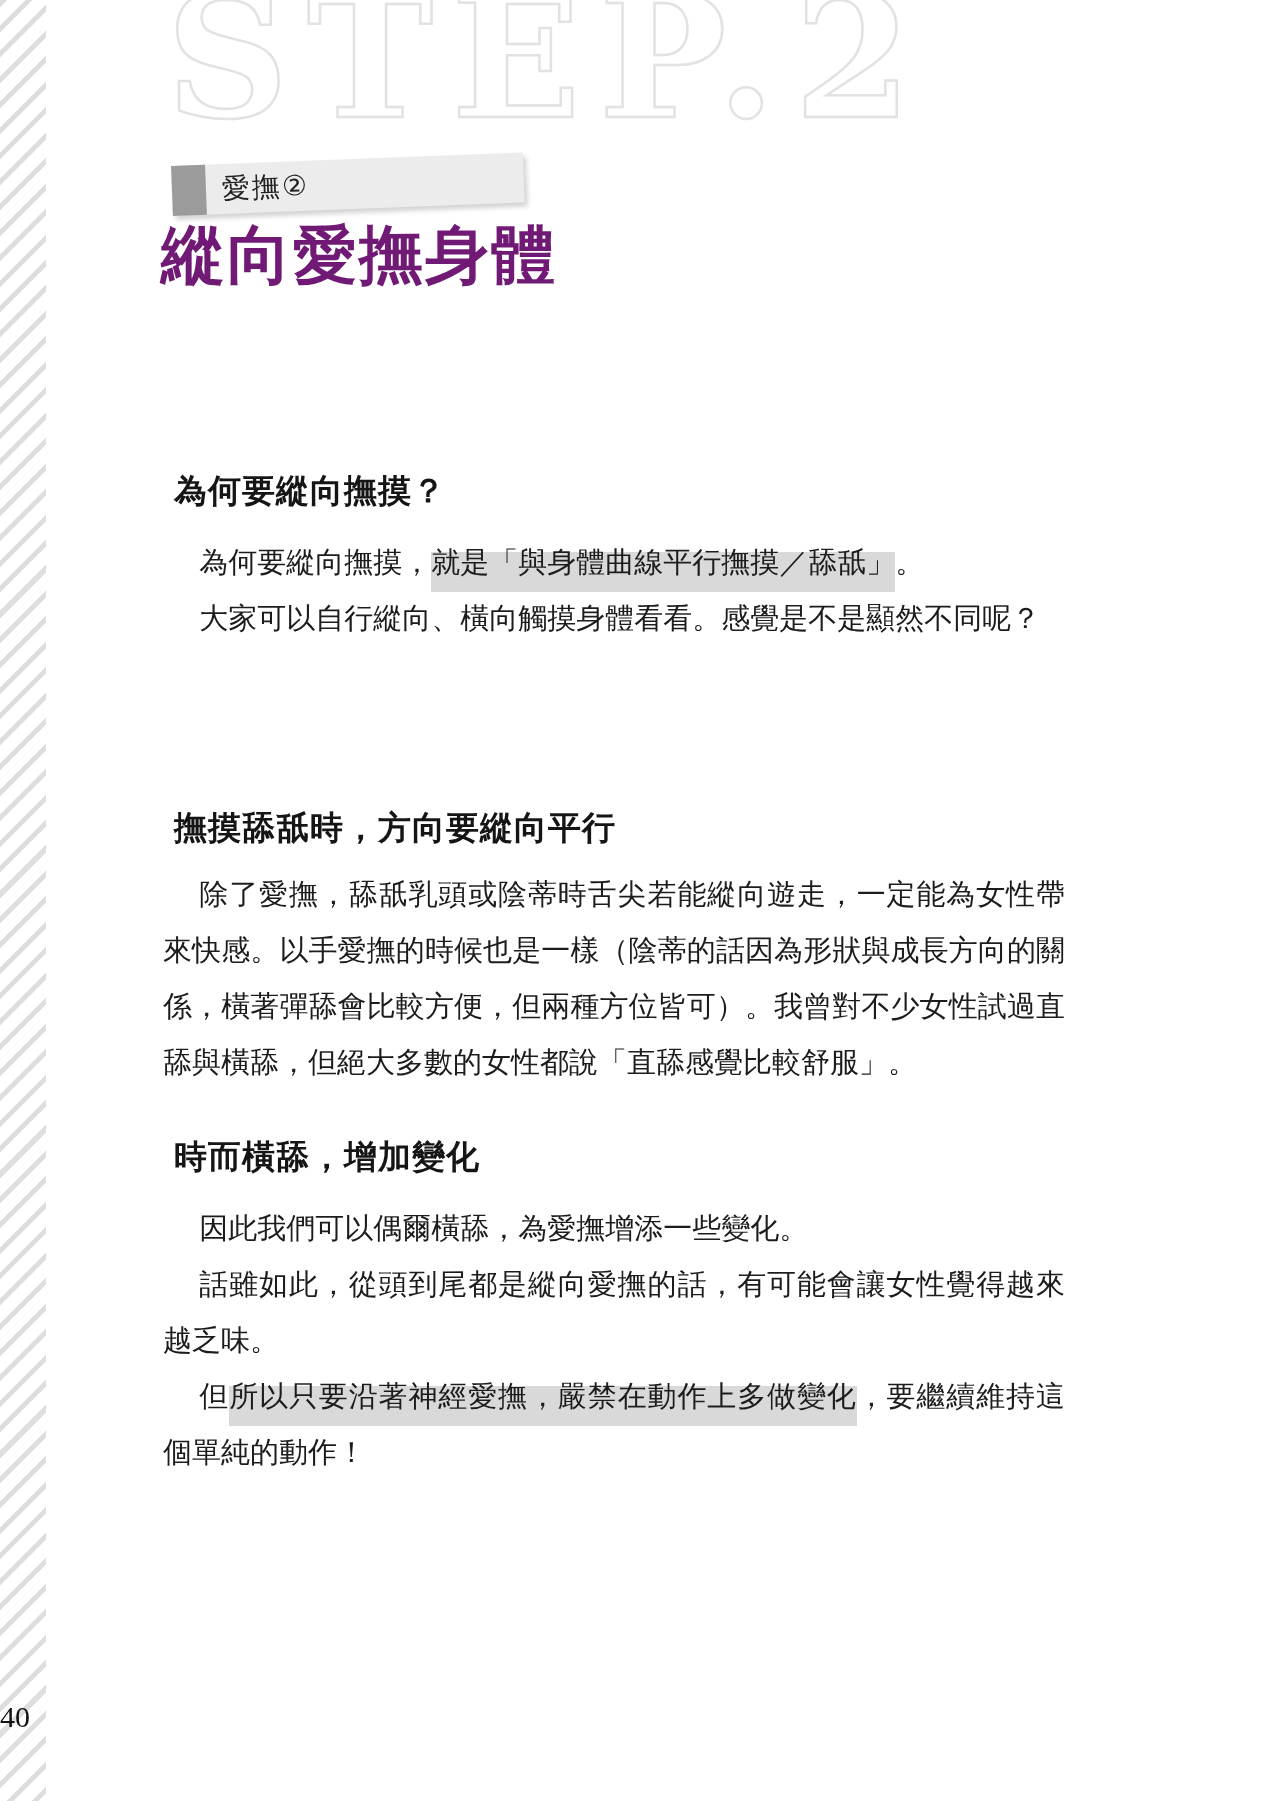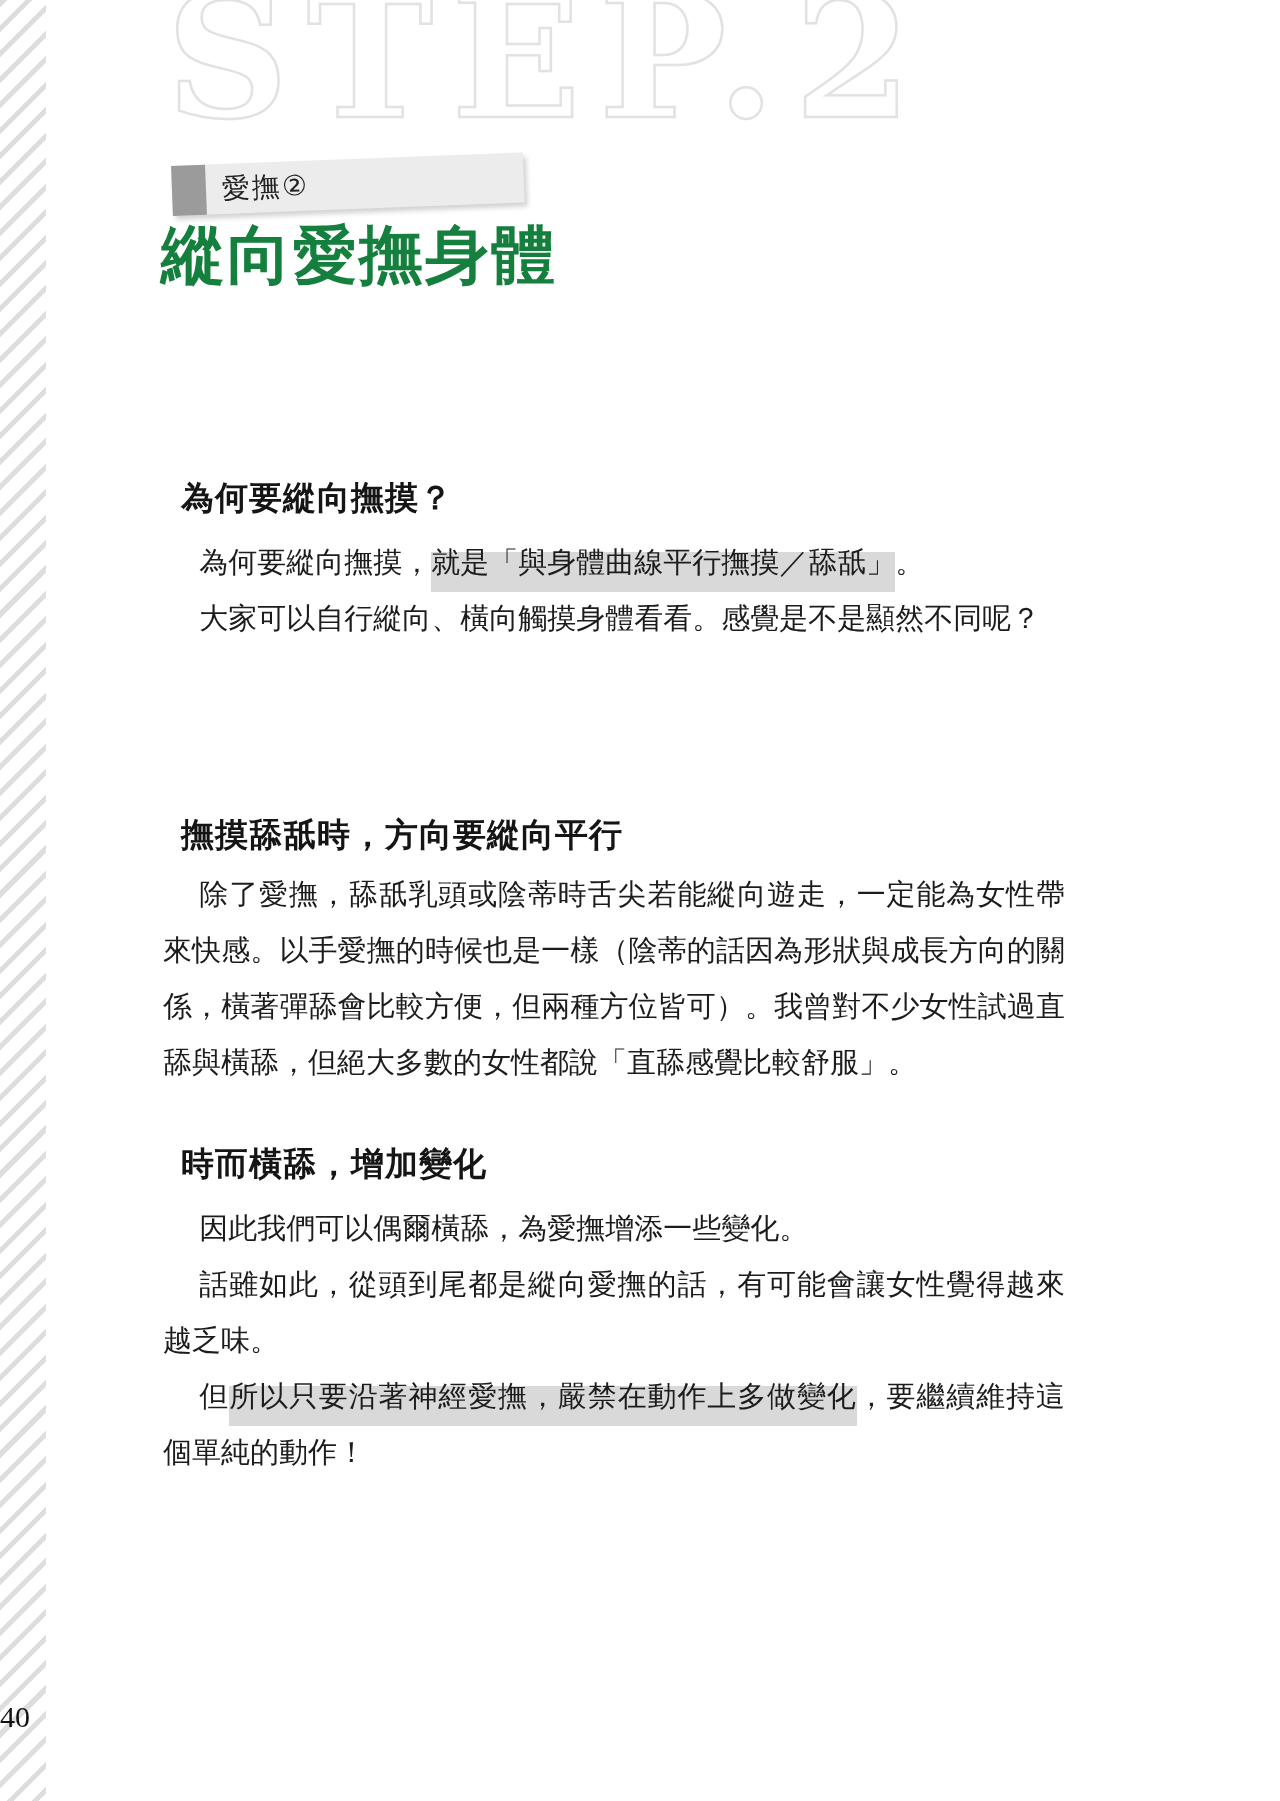--- a/index.html
+++ b/index.html
@@ -42,24 +42,24 @@
   }
   .tag-label{
     font-family:"Liberation Sans","DejaVu Sans",sans-serif;
     font-size:28px;font-weight:500;color:#222;
     padding-left:16px;letter-spacing:2px;white-space:nowrap;
   }
   .page-title{
     position:absolute;left:161px;top:218px;margin:0;
     font-family:"Liberation Sans","DejaVu Sans",sans-serif;
     font-size:64px;line-height:74px;font-weight:900;
-    letter-spacing:2px;color:#15803d;white-space:nowrap;
+    letter-spacing:2px;color:#701a75;white-space:nowrap;
   }
   .sec-heading{
-    position:absolute;left:163px;margin:18px;
+    position:absolute;left:163px;margin:11px;
     font-family:"Liberation Sans","DejaVu Sans",sans-serif;
     font-size:33px;line-height:40px;font-weight:800;
     letter-spacing:1px;color:#151515;white-space:nowrap;
   }
   .h-why{top:460px;}
   .h-dir{top:797px;}
   .h-var{top:1126px;}
   .sec-body{
     position:absolute;left:163px;width:902px;
     font-size:29px;line-height:56px;

